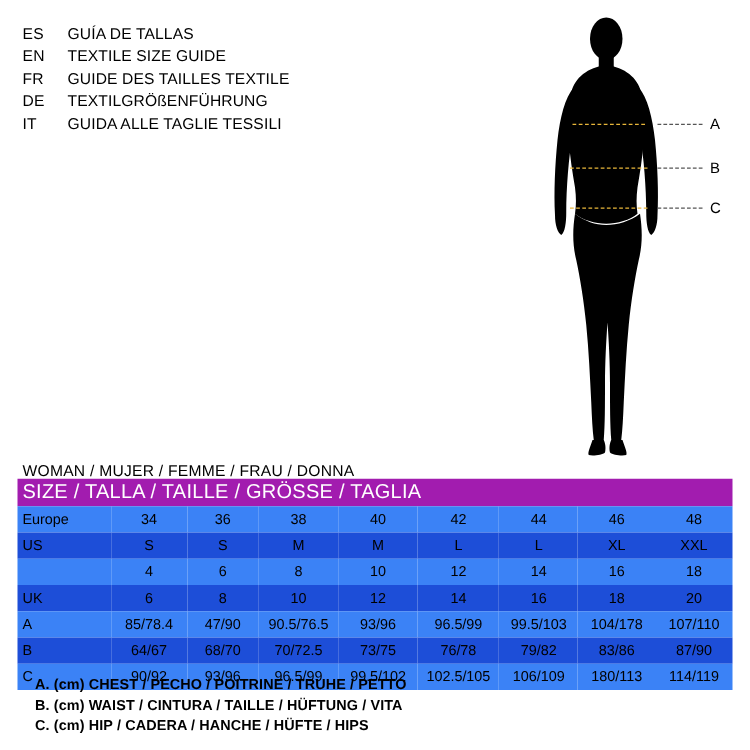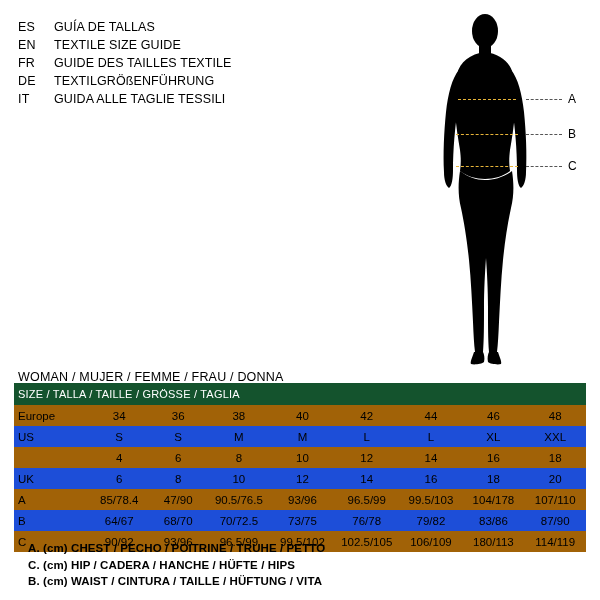--- a/index.html
+++ b/index.html
@@ -87,28 +87,28 @@
     width: 572px;
     border-collapse: collapse;
     font-size: 11.5px;
   }
   table.size-table td {
     padding: 2px 4px;
     height: 17px;
     vertical-align: middle;
   }
   tr.header-row td {
-    background: #14532d;
+    background: #a21caf;
     color: #ffffff;
     font-weight: normal;
-    font-size: 11px;
+    font-size: 16px;
     letter-spacing: 0.2px;
     height: 18px;
   }
-  tr.shade td { background: #a16207; }
+  tr.shade td { background: #3b82f6; }
   tr.plain td { background: #1d4ed8; }
   td.rowlabel {
     text-align: left;
     padding-left: 6px;
     width: 84px;
   }
   td.val {
     text-align: center;
     width: 61px;
   }
@@ -304,17 +304,17 @@
         <td class="val">102.5/105</td>
         <td class="val">106/109</td>
         <td class="val">180/113</td>
         <td class="val">114/119</td>
       </tr>
     </tbody>
   </table>
 
   <div class="legend">
     <div class="legend-row">A. (cm) CHEST / PECHO / POITRINE / TRUHE / PETTO</div>
+    <div class="legend-row">B. (cm) WAIST / CINTURA / TAILLE / HÜFTUNG / VITA</div>
     <div class="legend-row">C. (cm) HIP / CADERA / HANCHE / HÜFTE / HIPS</div>
-    <div class="legend-row">B. (cm) WAIST / CINTURA / TAILLE / HÜFTUNG / VITA</div>
   </div>
 
 </div>
 
 </body></html>

